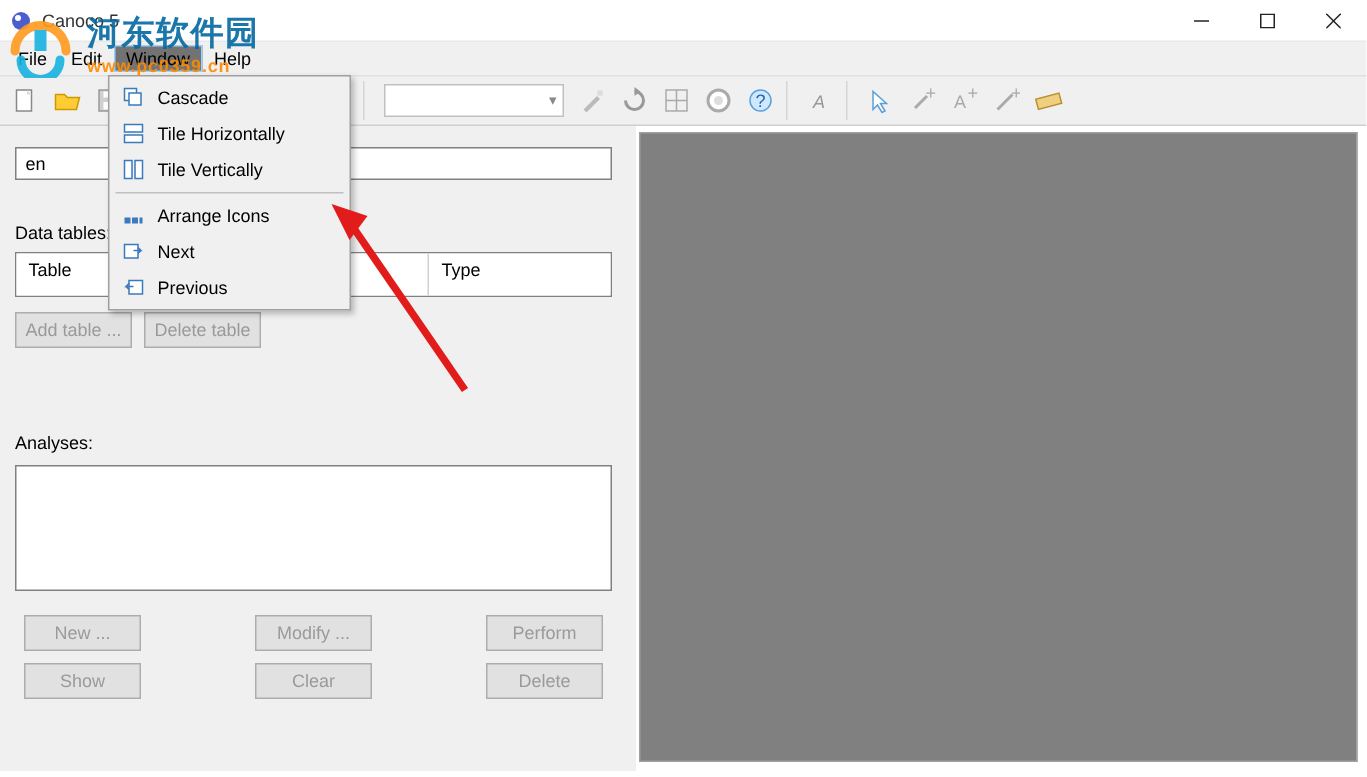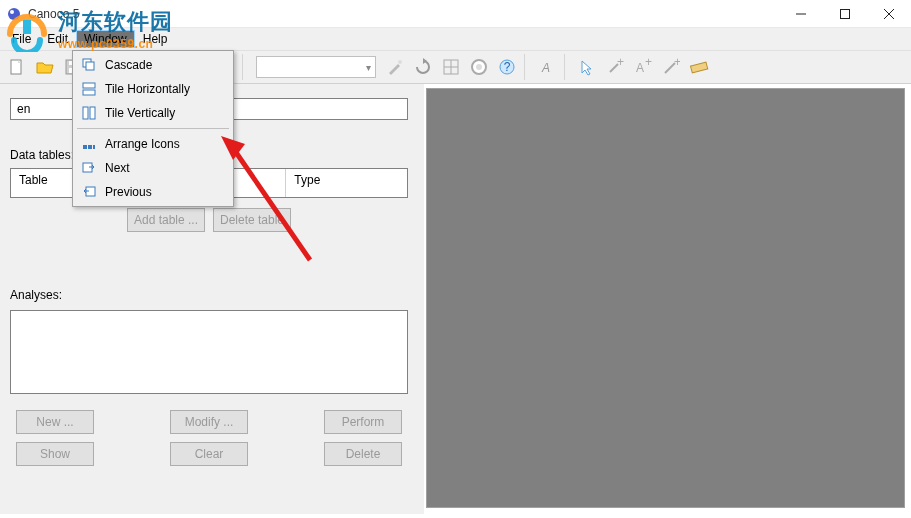--- a/index.html
+++ b/index.html
@@ -36,21 +36,21 @@
   .left-pane { width: 418px; background:#f0f0f0; padding: 8px 10px; display:flex; flex-direction:column; position:relative; }
   .splitter { width:6px; background:#f0f0f0; cursor:col-resize; }
   .right-pane { flex:1; background:#808080; border:1px solid #a0a0a0; margin:4px 6px 6px 2px; }
 
   
   .field-box { height: 22px; border:1px solid #808080; background:#fff; padding:2px 6px; display:flex; align-items:center; margin-top:6px;}
   .section-label { margin-top:28px; color:#000; }
   .table-box { margin-top:6px; border:1px solid #808080; background:#fff; height:30px; display:flex; }
   .th { flex:1; padding:4px 8px; background:#fff; border-right:1px solid #d0d0d0; }
   .th:last-child{border-right:none;}
-  .btn-row { display:flex; gap:8px; justify-content:center; margin-top:10px; }
+  .btn-row { display:flex; gap:8px; margin-top:10px; }
   .btn-row.bottom { justify-content:space-between; padding: 0 6px; margin-top:16px;}
   .btn { min-width:78px; height:24px; border:1px solid #adadad; background:#e1e1e1; color:#6d6d6d; display:flex; align-items:center; justify-content:center; }
   .btn.disabled { color:#9a9a9a; }
   .analyses-row { display:flex; justify-content:space-between; align-items:center; margin-top:56px;}
   .move-sel { display:flex; align-items:center; gap:6px;}
   .arrow-sq { width:16px; height:16px; border:1px solid #808080; background:#f8f8f8; display:flex; align-items:center; justify-content:center; font-size:9px; color:#999;}
   .analyses-box { margin-top:8px; height:84px; border:1px solid #808080; background:#fff; }
 
   
   .dropdown { position:absolute; left:72px; top:50px; width:162px; background:#f0f0f0; border:1px solid #a0a0a0; box-shadow:2px 2px 4px rgba(0,0,0,0.25); z-index:30; padding:2px;}

